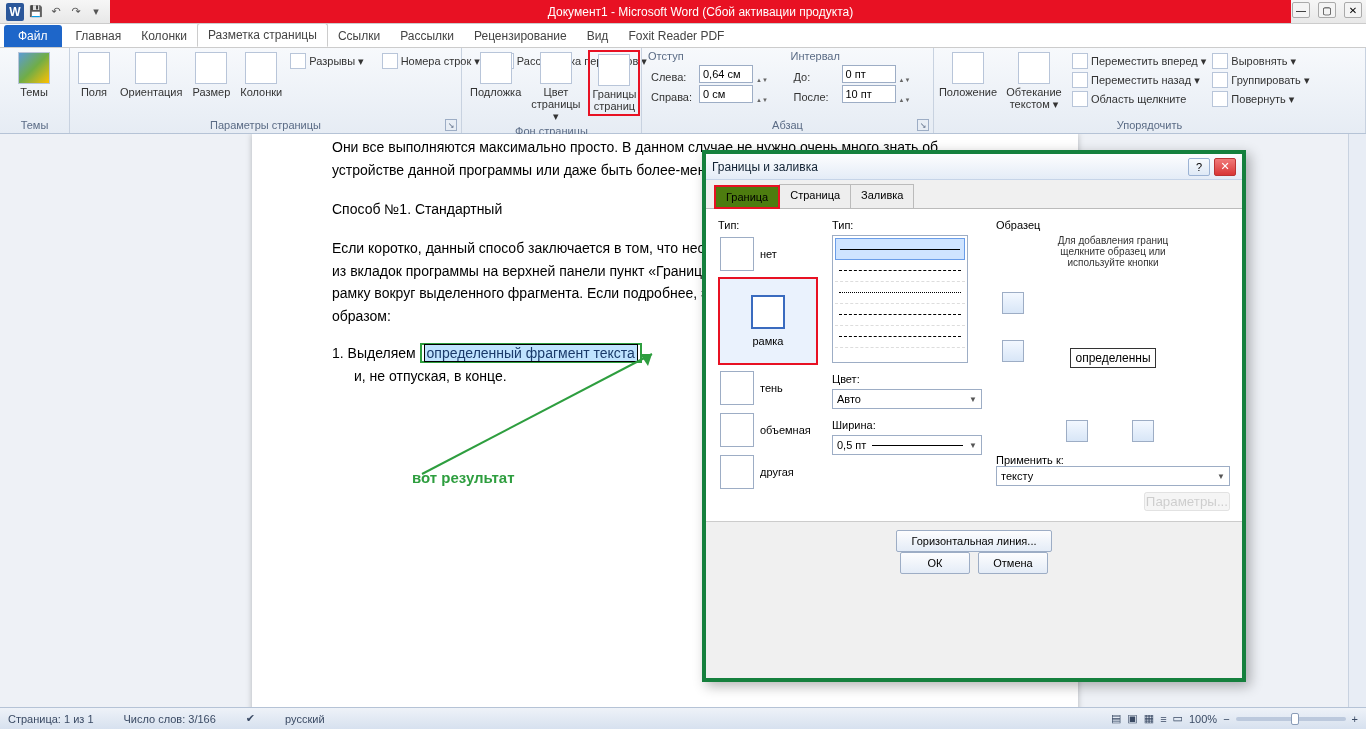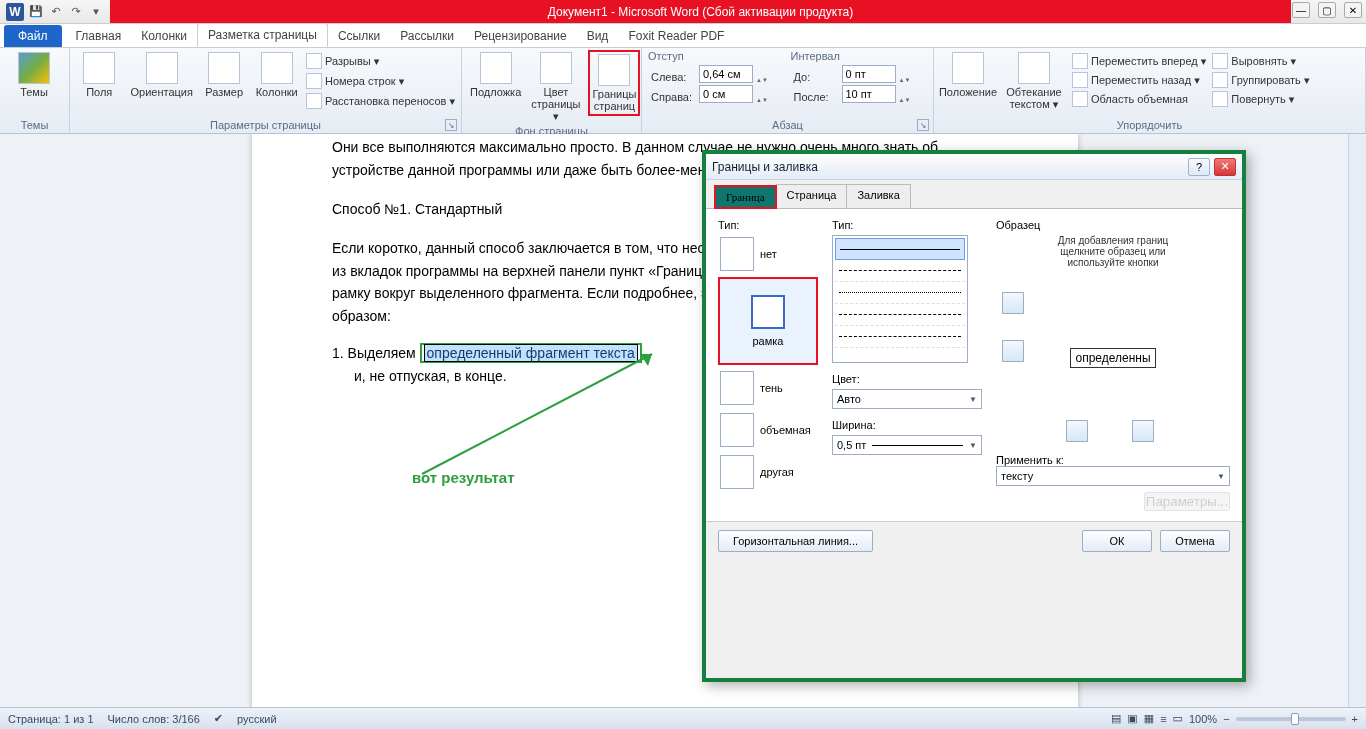--- a/index.html
+++ b/index.html
@@ -50,41 +50,41 @@
 
 
 .dialog { position:absolute; left:702px; top:150px; width:544px; height:532px; background:#f0f0f0; border:4px solid #15803d; box-shadow:4px 4px 12px rgba(0,0,0,.3); font-size:11px;}
 .dialog .dlg-title { height:26px; background:linear-gradient(#fdfdfe,#e4ecf7); border-bottom:1px solid #c6d4e8; display:flex; align-items:center; justify-content:space-between; padding:0 6px;}
 .dialog .dlg-title span.t { color:#123; font-size:12px;}
 .dialog .dlg-title .dbtns { display:flex; gap:4px;}
 .dialog .dlg-title .dbtns span { width:22px; height:18px; border:1px solid #9cb3d4; background:linear-gradient(#f7fafd,#dfe9f6); display:flex; align-items:center; justify-content:center; border-radius:2px; cursor:pointer;}
 .dialog .dlg-title .dbtns span.close { background:linear-gradient(#f07a7a,#d93636); color:#fff; border-color:#b33;}
 .dlg-tabs { display:flex; padding:4px 8px 0 8px; gap:0; border-bottom:1px solid #bbb;}
 .dlg-tabs .dtab { padding:4px 10px; border:1px solid #bbb; border-bottom:none; background:#eee; cursor:pointer; margin-right:-1px;}
-.dlg-tabs .dtab.active { background:#0f766e; position:relative; top:1px;font-family:Liberation Serif, serif;}
+.dlg-tabs .dtab.active { background:#4d7c0f; position:relative; top:1px;}
 .dlg-body { display:flex; padding:10px 12px; gap:14px; background:#fff; height:312px;}
 .col { display:flex; flex-direction:column; gap:4px;}
 .col.type-col { width:100px;}
 .type-item { display:flex; align-items:center; gap:6px; padding:2px; cursor:pointer;}
 .type-item .tico { width:34px; height:34px; border:1px solid #9dadc5; background:#fff; display:flex; align-items:center; justify-content:center;}
 .type-item.sel { border:2px solid #6a9de8; background:#eaf2fd; padding:16px;flex-direction:column;}
 .style-list { width:136px; height:128px; border:1px solid #9dadc5; background:#fff; overflow:auto; padding:2px;}
 .style-list .srow { height:22px; border-bottom:1px dashed #ddd; display:flex; align-items:center; padding:0 4px;}
 .style-list .srow.sel { background:#cfe4ff; border:1px solid #6a9de8;}
 .combo { height:20px; border:1px solid #9dadc5; background:#fff; display:flex; align-items:center; justify-content:space-between; padding:0 4px; cursor:pointer;}
 .combo .arrow-dn { font-size:8px; color:#555;}
 .preview-col { flex:1; display:flex; flex-direction:column;}
 .preview-box { flex:1; border:none; display:flex; align-items:center; justify-content:center; position:relative; margin:4px 0 10px;}
 .preview-sample { border:1.5px solid #333; padding:2px 4px; font-size:12px; background:#fff;}
 .edge-btn { width:22px; height:22px; border:1px solid #9dadc5; background:linear-gradient(#f3f8ff,#d8e6f7); cursor:pointer;}
-.dlg-footer { display:flex; justify-content:space-between; align-items:center; padding:8px 12px; border-top:1px solid #ccc; background:#f0f0f0;}
+.dlg-footer { display:flex; justify-content:space-between; align-items:center; padding:8px 12px; border-top:1px solid #ccc; background:#f0f0f0;flex-direction:column;}
 .dlg-footer button { height:22px; padding:0 14px; border:1px solid #9dadc5; background:linear-gradient(#fdfdfe,#e4ecf7); cursor:pointer; font-size:11px; border-radius:2px;}
 
 
-.statusbar { position:absolute; left:0; right:0; bottom:0; height:22px; background:linear-gradient(#eef2f8,#d7e1ef); border-top:1px solid #b5c3d6; display:flex; align-items:center; font-size:11px; color:#3a4a64; padding:0 8px; gap:14px;}
+.statusbar { position:absolute; left:0; right:0; bottom:0; height:22px; background:linear-gradient(#eef2f8,#d7e1ef); border-top:1px solid #b5c3d6; display:flex; align-items:center; font-size:11px; color:#3a4a64; padding:0 8px; gap:30px;}
 .statusbar .right { margin-left:auto; display:flex; align-items:center; gap:6px;}
 .zoom-slider { width:110px; height:4px; background:#bcc9dd; position:relative; border-radius:2px;}
 .zoom-slider .thumb { position:absolute; left:50%; top:-4px; width:8px; height:12px; background:#fff; border:1px solid #8a9cb8; border-radius:2px;}
 .vscroll { position:absolute; right:0; top:134px; bottom:22px; width:18px; background:#e8edf5; border-left:1px solid #c8d2e0;}
 </style>
 </head>
 <body>
 
 <div class="titlebar">
   <div class="qat">
@@ -139,21 +139,21 @@
           <div class="txt">Ориентация</div>
         </div>
       <div class="bigbtn">
           <div class="ico"></div>
           <div class="txt">Размер</div>
         </div>
       <div class="bigbtn">
           <div class="ico"></div>
           <div class="txt">Колонки</div>
         </div>
-      <div style="display:flex;flex-direction:column;gap:2px;padding-top:2px">
+      <div style="display:flex;flex-direction:row;gap:18px;padding-top:2px">
         <div class="smallrow">
             <span class="sico"></span>
             <span>Разрывы ▾</span>
           </div>
         <div class="smallrow">
             <span class="sico"></span>
             <span>Номера строк ▾</span>
           </div>
         <div class="smallrow">
             <span class="sico"></span>
@@ -242,21 +242,21 @@
         <div class="smallrow">
             <span class="sico"></span>
             <span>Переместить вперед ▾</span>
           </div>
         <div class="smallrow">
             <span class="sico"></span>
             <span>Переместить назад ▾</span>
           </div>
         <div class="smallrow">
             <span class="sico"></span>
-            <span>Область объемная</span>
+            <span>Область щелкните</span>
           </div>
       </div>
       <div style="display:flex;flex-direction:column;gap:1px;padding-top:2px">
         <div class="smallrow">
             <span class="sico"></span>
             <span>Выровнять ▾</span>
           </div>
         <div class="smallrow">
             <span class="sico"></span>
             <span>Группировать ▾</span>

